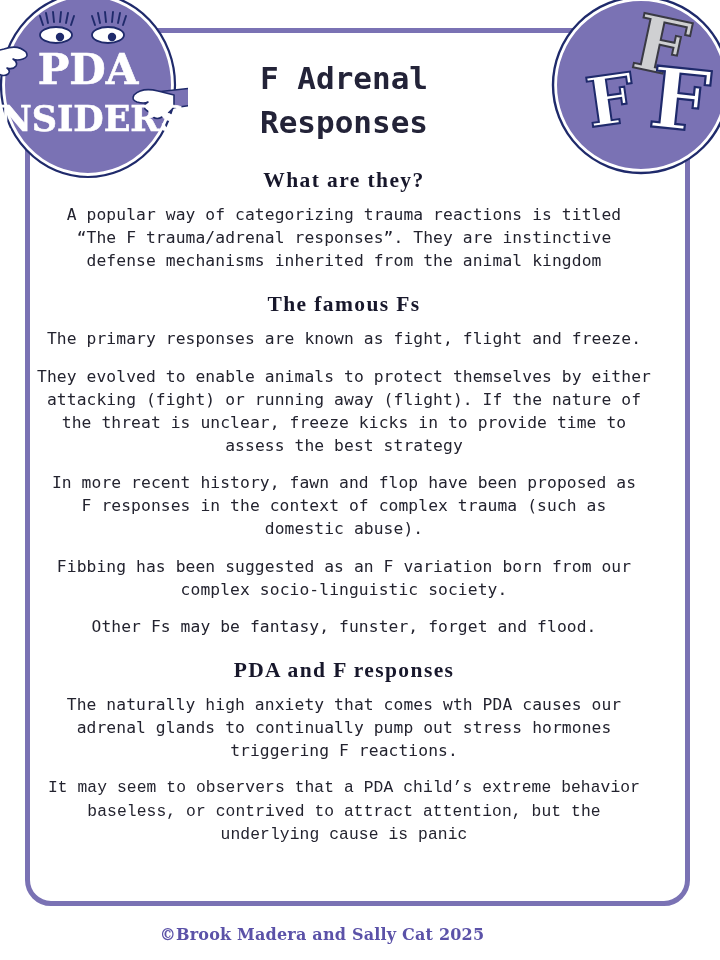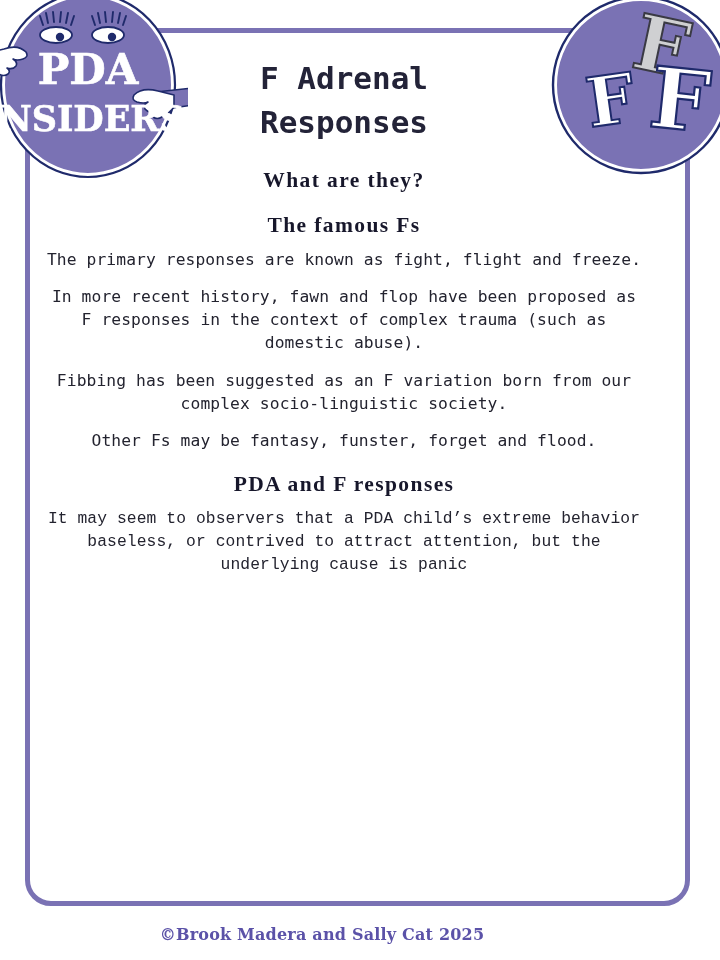--- a/index.html
+++ b/index.html
@@ -116,29 +116,32 @@
 
 <div id="poster">
 
   <div id="frame"></div>
 
   <div id="content">
 
     <div class="doc-title"><span>F Adrenal</span><br><span>Responses</span></div>
 
     <div class="section-head first">What are they?</div>
+    <div class="para w-full">A popular way of categorizing trauma reactions is titled “The F trauma/adrenal responses”. They are instinctive defense mechanisms inherited from the animal kingdom</div>
 
     <div class="section-head">The famous Fs</div>
     <div class="para w-wide">The primary responses are known as fight, flight and freeze.</div>
+    <div class="para w-wide">They evolved to enable animals to protect themselves by either attacking (fight) or running away (flight). If the nature of the threat is unclear, freeze kicks in to provide time to assess the best strategy</div>
 
     <div class="para w-full">In more recent history, fawn and flop have been proposed as F responses in the context of complex trauma (such as domestic abuse).</div>
     <div class="para w-full">Fibbing has been suggested as an F variation born from our complex socio-linguistic society.</div>
     <div class="para w-wide">Other Fs may be fantasy, funster, forget and flood.</div>
 
     <div class="section-head">PDA and F responses</div>
+    <div class="para w-wide">The naturally high anxiety that comes wth PDA causes our adrenal glands to continually pump out stress hormones triggering F reactions.</div>
     <div class="para w-wide">It may seem to observers that a PDA child’s extreme behavior baseless, or contrived to attract attention, but the underlying cause is panic</div>
 
   </div>
 
   <div class="logo" id="logo-left">
     <svg width="200" height="190" viewBox="0 0 200 190" xmlns="http://www.w3.org/2000/svg">
 
       <ellipse cx="100" cy="93" rx="85" ry="90" fill="#7a72b4" stroke="#ffffff" stroke-width="4"></ellipse>
       <ellipse cx="100" cy="93" rx="87" ry="92" fill="none" stroke="#1f2a6b" stroke-width="2.2"></ellipse>
 

